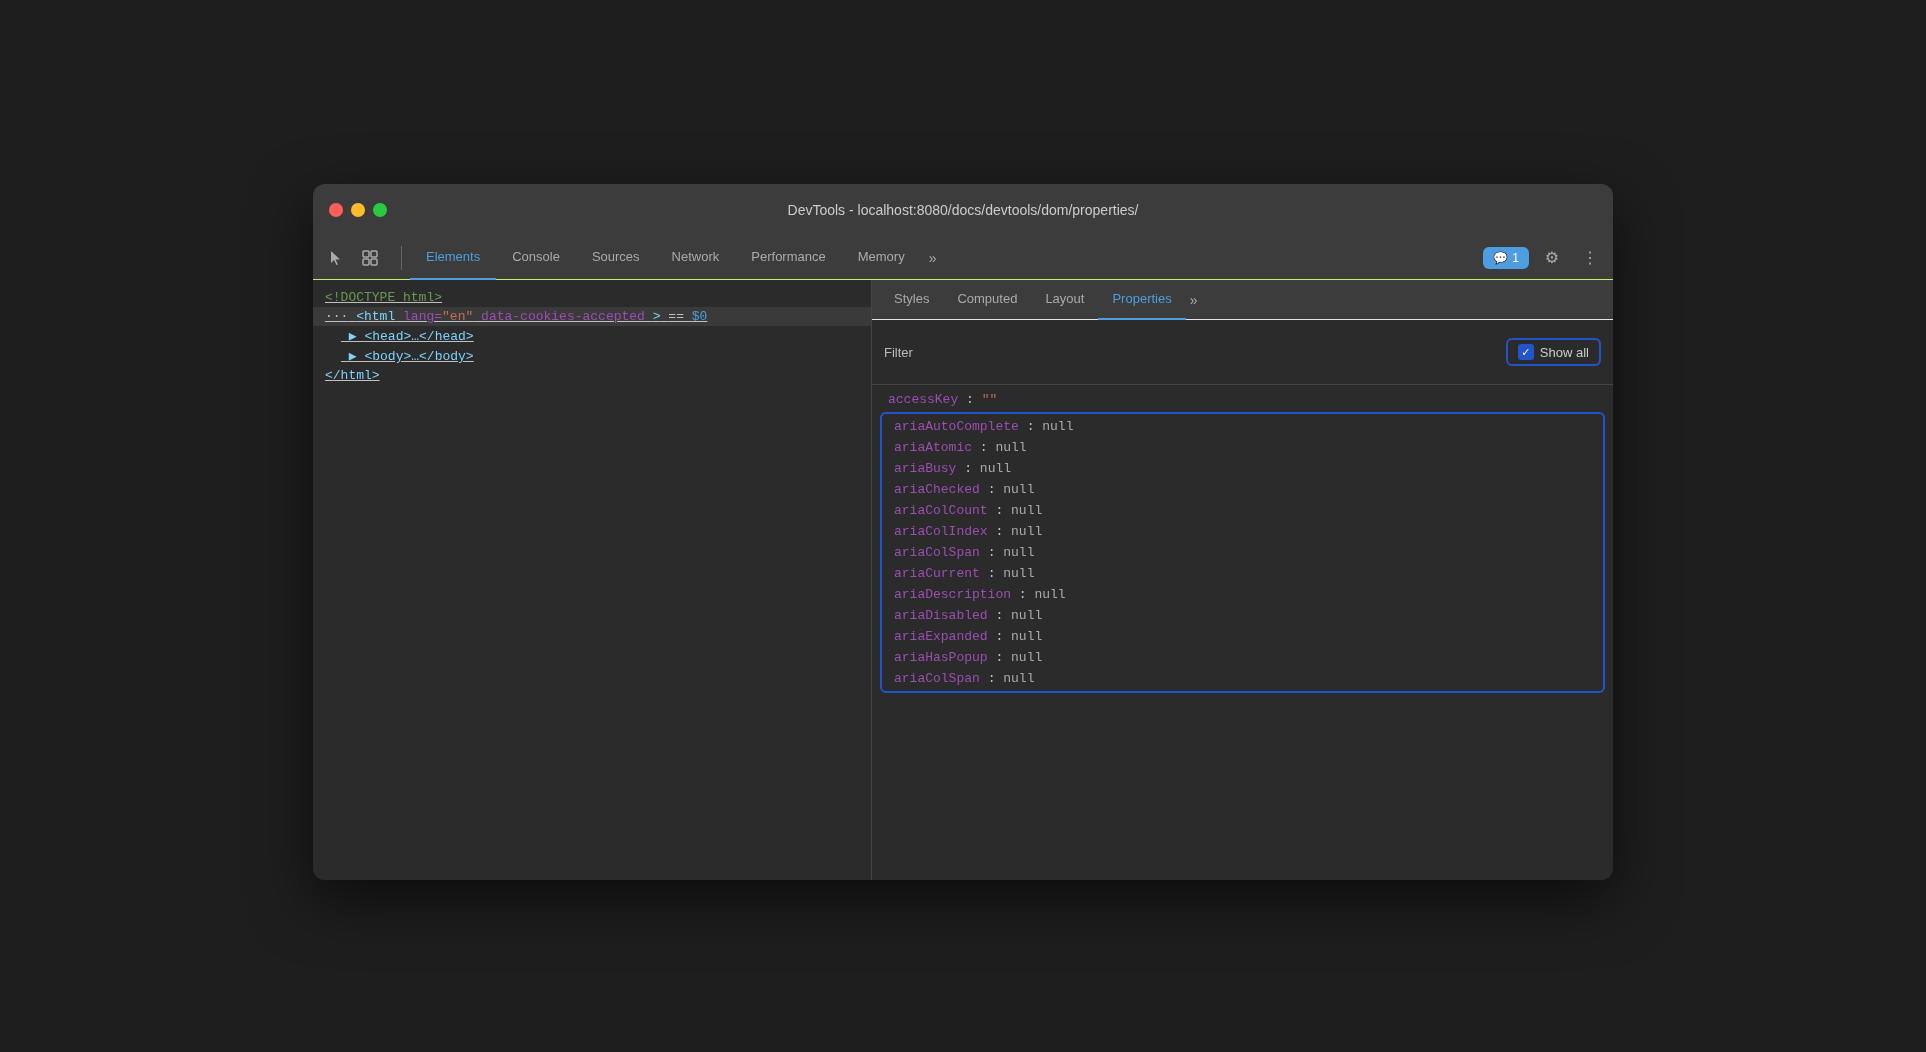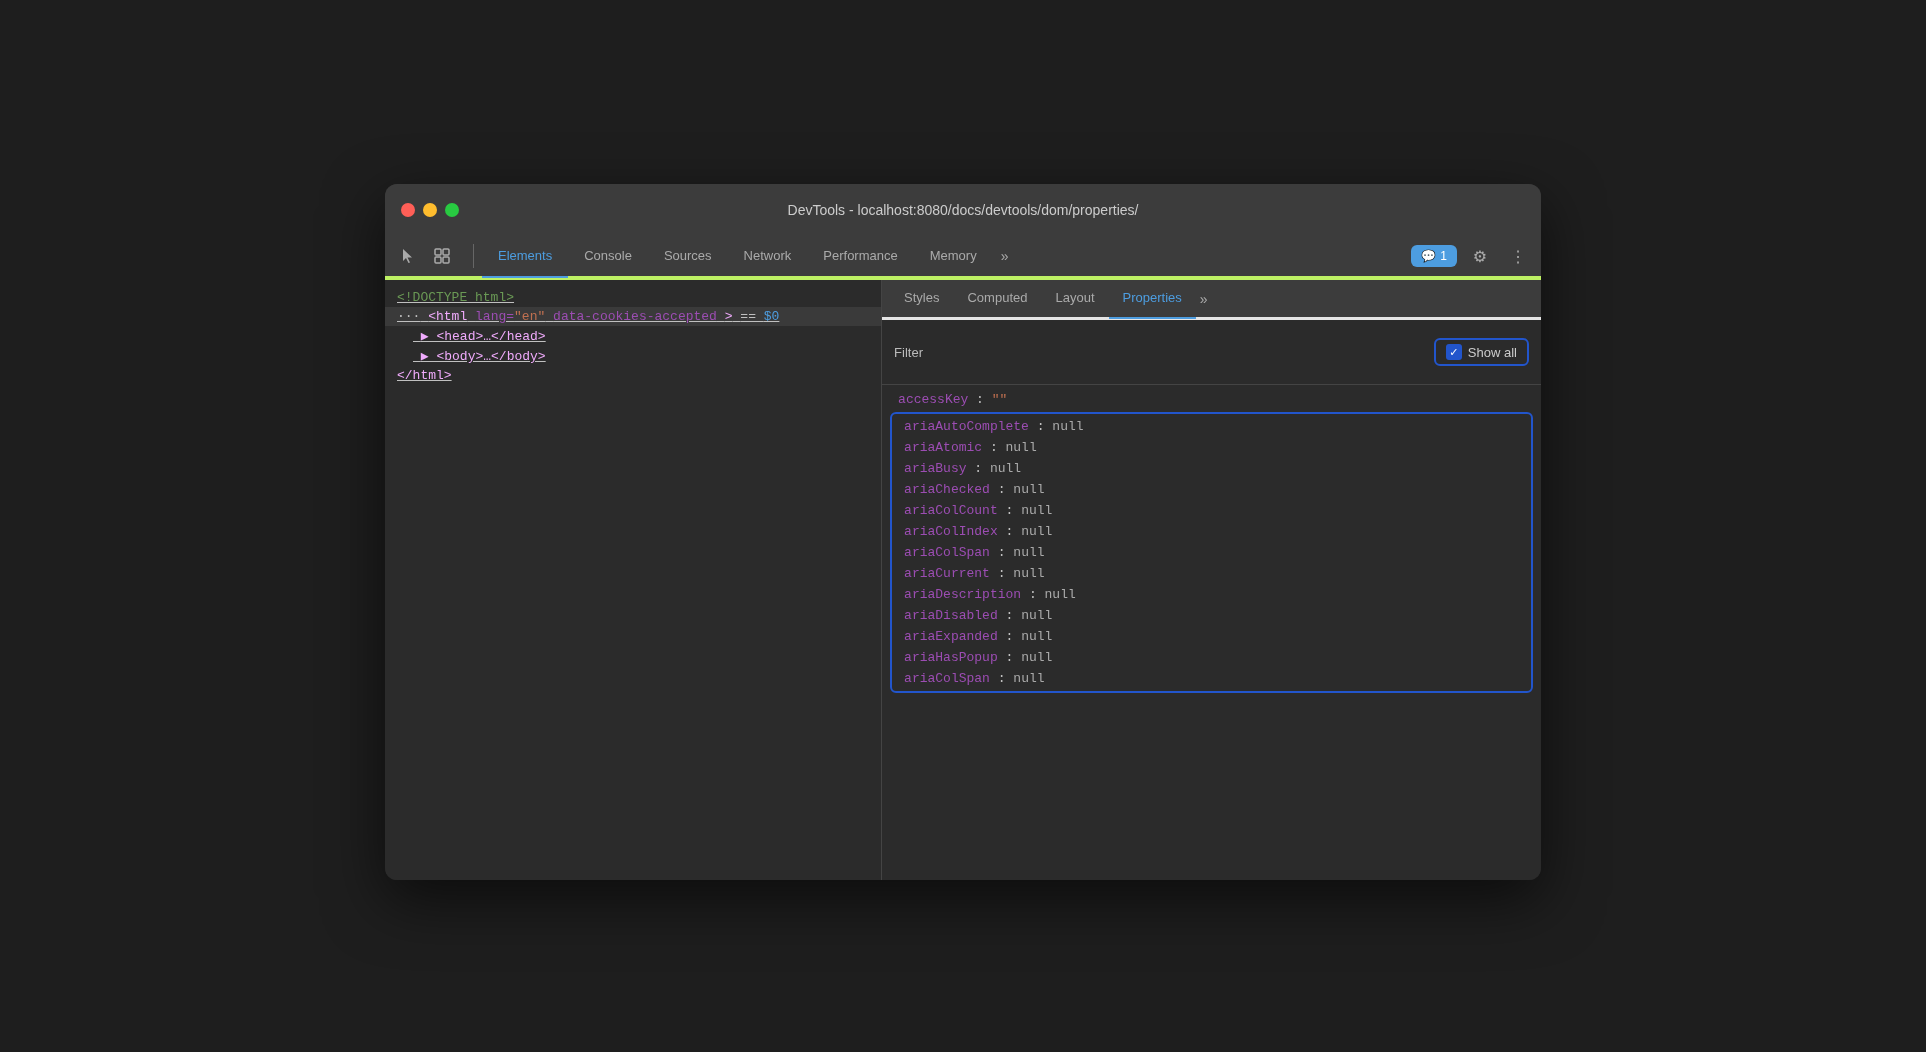--- a/index.html
+++ b/index.html
@@ -7,21 +7,21 @@
     body {
       background: #1e1e1e;
       display: flex;
       justify-content: center;
       align-items: center;
       min-height: 100vh;
       font-family: -apple-system, BlinkMacSystemFont, 'Segoe UI', sans-serif;
     }
 
     .window {
-      width: 1156px;
+      width: 1300px;
       background: #2b2b2b;
       border-radius: 12px;
       overflow: hidden;
       box-shadow: 0 20px 60px rgba(0,0,0,0.6);
       margin-top: 12px;
     }
 
     
     .titlebar {
       background: #3c3c3c;
@@ -52,21 +52,21 @@
       transform: translateX(-50%);
       color: #cccccc;
       font-size: 14px;
       font-weight: 500;
       white-space: nowrap;
     }
 
     
     .tabbar {
       background: #3c3c3c;
-      border-bottom: 4px solid #bef264;
+      border-bottom: 1px solid #bef264;
       display: flex;
       align-items: center;
       padding: 0 8px;
       height: 44px;
     }
 
     .tabbar-icons {
       display: flex;
       gap: 4px;
       margin-right: 8px;
@@ -177,21 +177,21 @@
     }
 
     .dom-line.selected {
       background: #3a3a3a;
     }
 
     .dom-doctype {
       color: #6a9955;
     }
 
-    .dom-tag { color: #f0abfc; }
+    .dom-tag { color: #7dd3fc; }
     .dom-attr-name { color: #9c4db3; }
     .dom-attr-value { color: #c07050; }
     .dom-special { color: #4d9de0; }
     .dom-indent { margin-left: 16px; display: inline-block; }
 
     .dom-footer {
       padding: 6px 12px;
       background: #3a3a3a;
       color: #9c4db3;
       font-family: 'Menlo', 'Monaco', 'Courier New', monospace;
@@ -203,21 +203,21 @@
     .props-panel {
       flex: 1;
       background: #2b2b2b;
       display: flex;
       flex-direction: column;
     }
 
     .props-tabs {
       display: flex;
       align-items: center;
-      border-bottom: 3px solid #e5e5e5;
+      border-bottom: 1px solid #e5e5e5;
       background: #3c3c3c;
       padding: 0 8px;
       height: 40px;
     }
 
     .props-tab {
       padding: 0 14px;
       height: 40px;
       display: flex;
       align-items: center;

